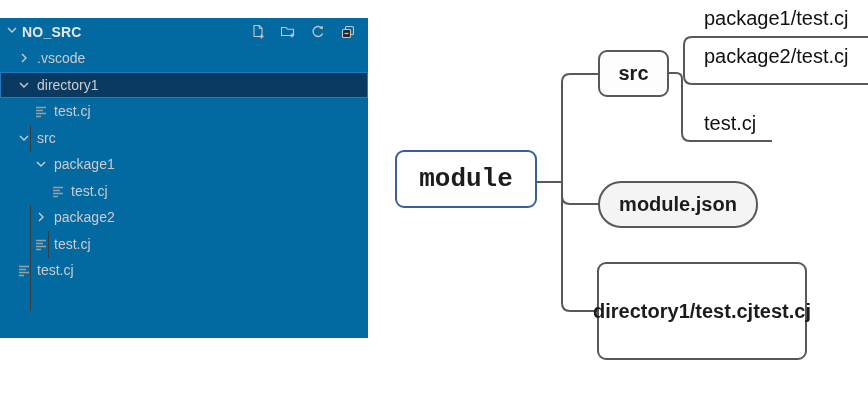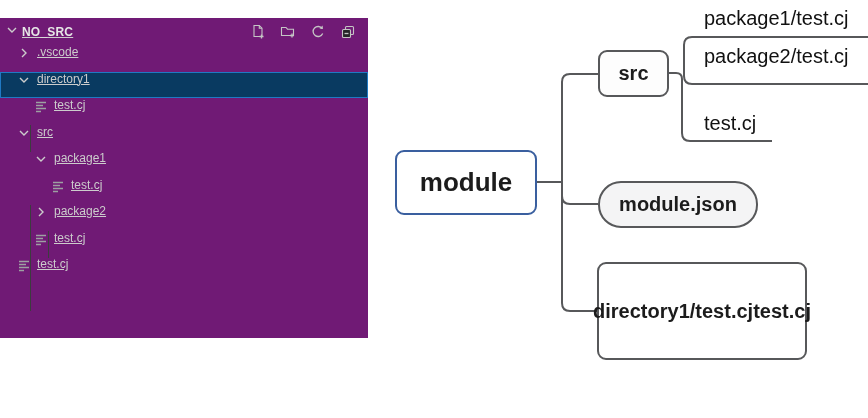--- a/index.html
+++ b/index.html
@@ -5,37 +5,37 @@
   html,body{margin:0;padding:0;}
   body{
     width:868px;height:418px;position:relative;overflow:hidden;
     background:#ffffff;
     font-family:"Liberation Sans", sans-serif;
   }
 
   
   .explorer{
     position:absolute;left:0;top:18px;width:368px;height:320px;
-    background:#701a75;color:#cccccc;font-size:12px;text-decoration:underline;
+    background:#0369a1;color:#cccccc;font-size:14px;
   }
   .exp-header{
     display:flex;align-items:center;height:27px;padding-left:4px;
   }
   .exp-header .title{
     font-weight:bold;color:#e6e6e6;letter-spacing:.2px;margin-left:2px;flex:0 0 auto;
   }
   .exp-toolbar{
     margin-left:auto;display:flex;align-items:center;gap:13px;padding-right:12px;
   }
   .tool-btn{width:17px;height:17px;display:flex;align-items:center;justify-content:center;cursor:pointer;}
   .tool-btn svg{display:block;}
 
   .tree{position:relative;}
   .row{
-    display:flex;align-items:flex-start;height:26.5px;box-sizing:border-box;
+    display:flex;align-items:center;height:26.5px;box-sizing:border-box;
     cursor:pointer;white-space:nowrap;
   }
   .lv1{padding-left:16px;}
   .lv2{padding-left:33px;}
   .lv3{padding-left:50px;}
   .row .twisty, .row .ficon{width:16px;height:16px;flex:0 0 16px;display:flex;align-items:center;justify-content:center;}
   .row .lbl{margin-left:5px;color:#cccccc;}
   .row.selected{
     background:#093a61;
     box-shadow:inset 0 0 0 1px #2079c4;
@@ -43,21 +43,21 @@
   .guide{position:absolute;width:1px;background:#3c3c3e;}
 
   
   .wires{position:absolute;left:0;top:0;width:868px;height:418px;pointer-events:none;}
   .dbox{
     position:absolute;box-sizing:border-box;background:#ffffff;
     border:2px solid #57585a;border-radius:9px;
     display:flex;align-items:center;justify-content:center;
     color:#1c1c1c;font-weight:bold;
   }
-  .box-module{left:395px;top:150px;width:142px;height:65px;border-color:#3a5f9f;font-size:26px;}
+  .box-module{left:395px;top:150px;width:142px;height:58px;border-color:#3a5f9f;font-size:26px;font-family:Liberation Mono, monospace;}
   .box-src{left:598px;top:50px;width:71px;height:47px;font-size:20px;background:#fdfdfd;}
   .box-modulejson{left:598px;top:181px;width:160px;height:47px;font-size:20px;background:#f4f4f5;border-radius:23px;}
   .box-group{left:597px;top:262px;width:210px;height:98px;font-size:20px;flex-direction:row;line-height:29px;}
   .child-label{
     position:absolute;color:#111111;font-size:20px;font-weight:400;white-space:nowrap;
   }
   .child-0{left:704px;top:7px;text-align:center;}
   .child-1{left:704px;top:45px;}
   .child-2{left:704px;top:112px;}
 </style>

